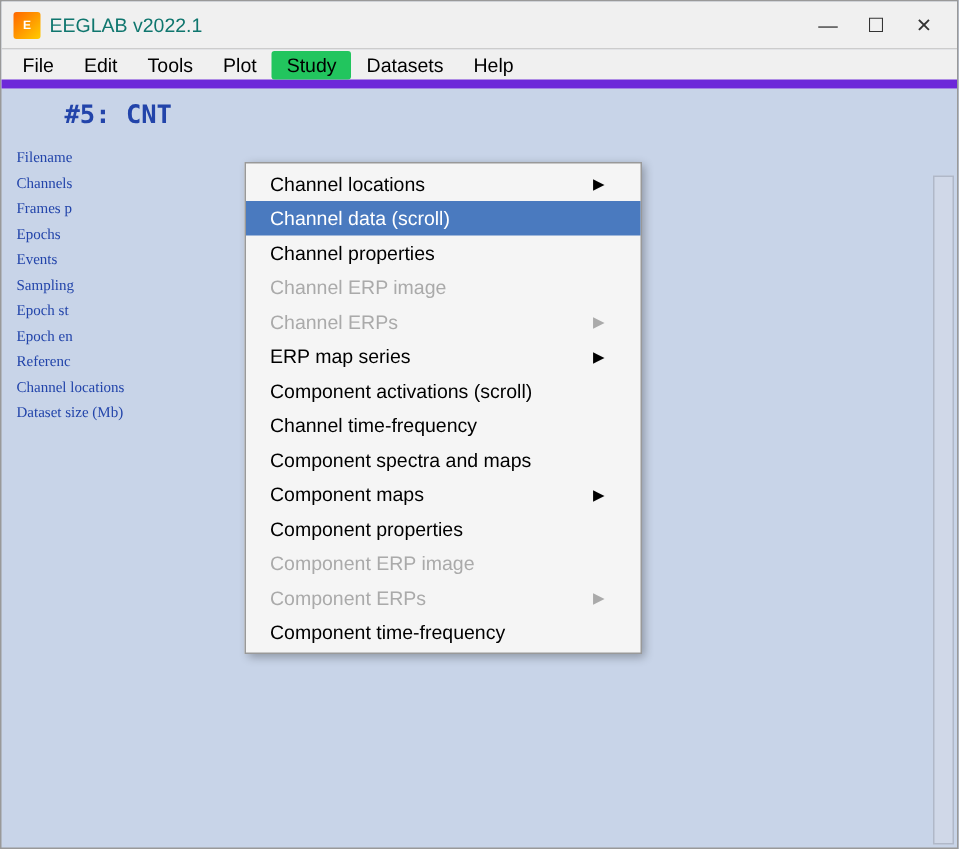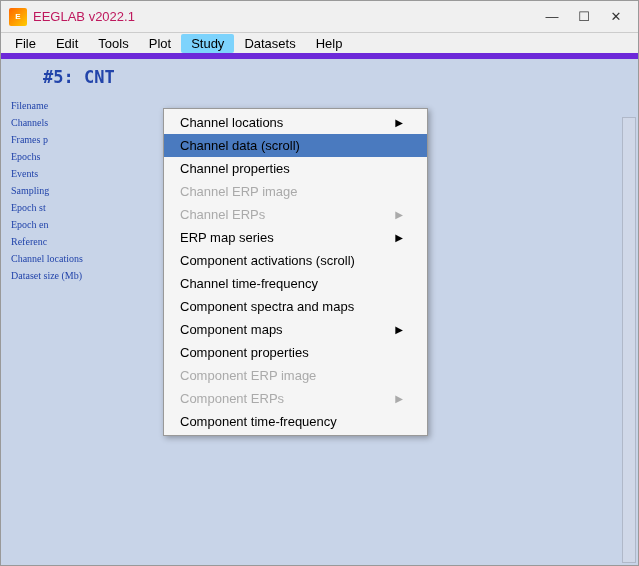--- a/index.html
+++ b/index.html
@@ -38,21 +38,21 @@
       width: 18px;
       height: 18px;
       margin-right: 6px;
       display: flex;
       align-items: center;
       justify-content: center;
     }
     .titlebar-title {
       flex: 1;
       font-size: 13px;
-      color: #be185d;
+      color: #0f766e;
     }
     .titlebar-controls {
       display: flex;
       gap: 4px;
     }
     .titlebar-btn {
       width: 28px;
       height: 22px;
       border: none;
       background: transparent;
@@ -73,21 +73,21 @@
       padding: 0 4px;
       border-bottom: 6px solid #6d28d9;
     }
     .menu-item {
       padding: 2px 10px;
       cursor: pointer;
       font-size: 13px;
       color: #000;
       border-radius: 2px;
     }
-    .menu-item.active { background: #7dd3fc; }
+    .menu-item.active { background: #22c55e; }
 
     
     .main-content {
       flex: 1;
       padding: 8px 10px;
       position: relative;
       overflow: hidden;
     }
 
     
@@ -140,21 +140,21 @@
       cursor: pointer;
       font-size: 13px;
       color: #000;
       display: flex;
       align-items: center;
       justify-content: space-between;
       white-space: nowrap;
     }
     .dropdown-item.selected {
       background: #4a7abf;
-      color: #000000;
+      color: #ffffff;
     }
     .dropdown-item.disabled {
       color: #aaa;
       cursor: default;
     }
     .dropdown-item .arrow {
       font-size: 10px;
       margin-left: 8px;
     }
 

